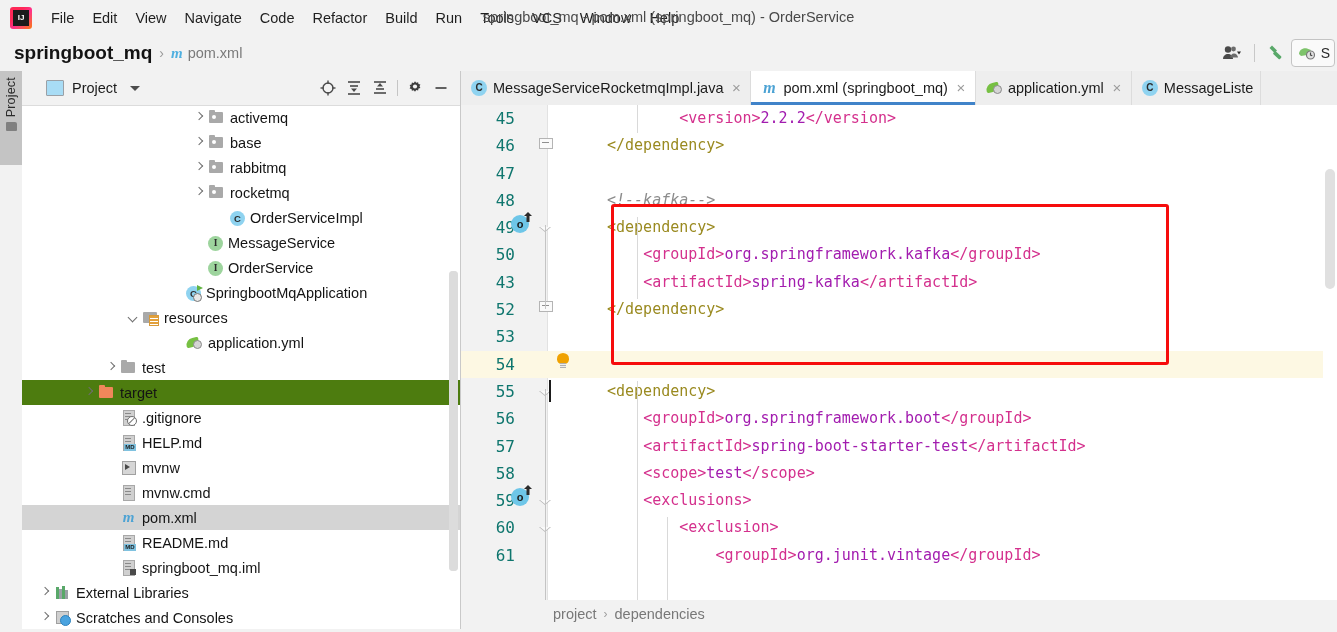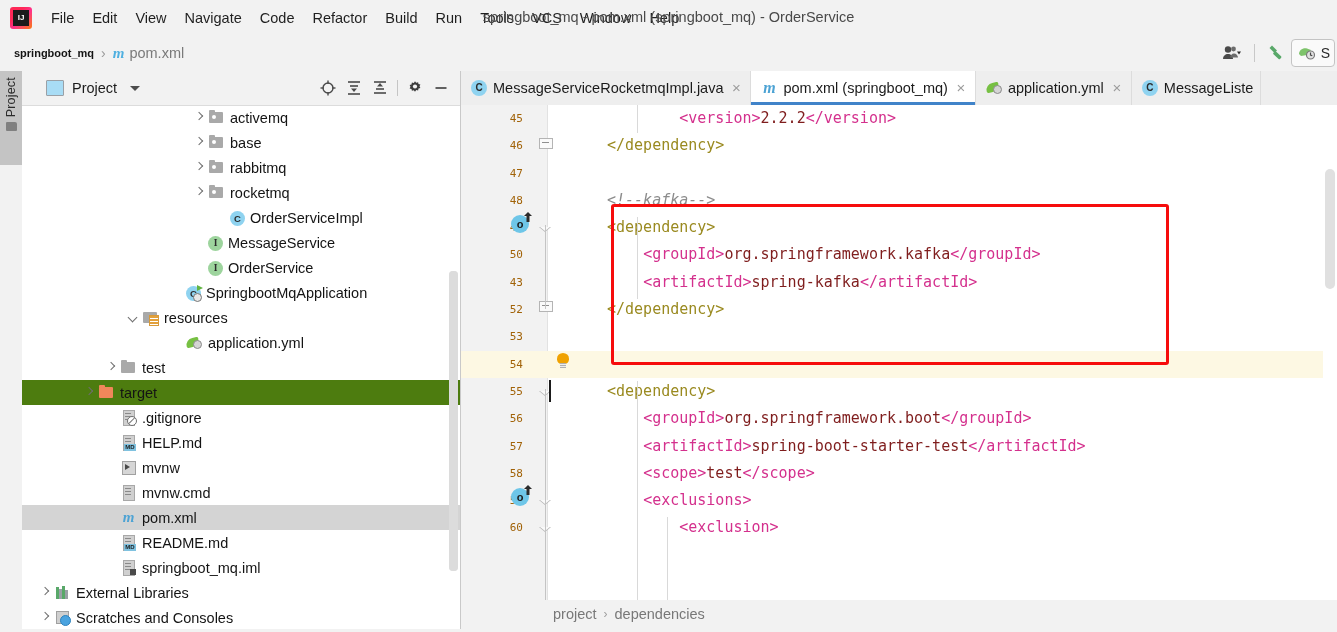--- a/index.html
+++ b/index.html
@@ -40,21 +40,21 @@
     line-height:35px;text-align:center;font-size:14.5px;color:#4a4a4a;
     pointer-events:none;
   }
 
   
   .navbar{
     position:absolute;left:0;top:35px;width:1337px;height:36px;
     background:#f2f2f2;border-bottom:1px solid #d5d5d5;
   }
   .nav-crumbs{position:absolute;left:14px;top:0;height:36px;display:flex;align-items:center;}
-  .crumb-proj{font-size:11px;font-weight:bold;color:#131313;}
+  .crumb-proj{font-size:19px;font-weight:bold;color:#131313;}
   .crumb-sep{color:#9a9a9a;font-size:14px;margin:0 7px;}
   .crumb-mvn{color:#50b0e0;font-weight:bold;font-style:italic;font-size:15px;margin-right:5px;
              font-family:"Liberation Serif",serif;}
   .crumb-file{font-size:14.5px;color:#7a7a7a;}
   .nav-right{position:absolute;right:0;top:0;height:36px;display:flex;align-items:center;}
   .icon-btn{width:30px;height:26px;display:flex;align-items:center;justify-content:center;}
   .nav-div{width:1px;height:18px;background:#c8c8c8;margin:0 6px;}
   .run-config{
     height:26px;border:1px solid #c4c4c4;border-radius:4px;background:#fafafa;
     display:flex;align-items:center;padding:0 4px 0 5px;margin-right:2px;gap:4px;
@@ -284,28 +284,28 @@
     position:absolute;left:0;top:0;width:86px;height:495px;background:#f2f2f2;
   }
   .gutter-sep{position:absolute;left:86px;top:0;width:1px;height:495px;background:#e2e2e2;}
   .lines{position:absolute;left:0;top:0;width:876px;}
   .ln{
     position:relative;height:27.3px;line-height:27.3px;white-space:pre;
     font-family:"DejaVu Sans Mono","Liberation Mono",monospace;font-size:15px;
   }
   .ln.cur{background:#fdf8e3;}
   .ln .num{
-    position:absolute;left:12px;width:50px;text-align:right;color:#a16207;font-size:11px;
+    position:absolute;left:4px;width:50px;text-align:right;color:#0f766e;font-size:16px;
     font-family:"DejaVu Sans Mono","Liberation Mono",monospace;
   }
   .ln .code{position:absolute;left:146px;color:#1b1b1b;}
   .tg{color:#9a8a20;}
   .tg2{color:#d4308d;}
   .cm{color:#8c8c8c;font-style:italic;}
-  .nm{color:#7f1d1d;}
+  .nm{color:#a21caf;}
 
   .fold{
     position:absolute;left:78px;width:13px;height:13px;
   }
   .fold .box{
     position:absolute;left:0;top:0;width:12px;height:9px;border:1.2px solid #b4b4b4;background:#fafafa;
   }
   .fold .box:after{
     content:"";position:absolute;left:2px;top:3px;width:7px;height:1.2px;background:#8f8f8f;
   }
@@ -678,20 +678,21 @@
           <div class="ln"><span class="num">43</span><span class="code">    <span class="tg2">&lt;artifactId&gt;</span><span class="nm">spring-kafka</span><span class="tg2">&lt;/artifactId&gt;</span></span></div>
           <div class="ln"><span class="num">52</span><span class="code"><span class="tg">&lt;/dependency&gt;</span></span></div>
           <div class="ln"><span class="num">53</span><span class="code"></span></div>
           <div class="ln cur"><span class="num">54</span><span class="code"></span></div>
           <div class="ln"><span class="num">55</span><span class="code"><span class="tg">&lt;dependency&gt;</span></span></div>
           <div class="ln"><span class="num">56</span><span class="code">    <span class="tg2">&lt;groupId&gt;</span><span class="nm">org.springframework.boot</span><span class="tg2">&lt;/groupId&gt;</span></span></div>
           <div class="ln"><span class="num">57</span><span class="code">    <span class="tg2">&lt;artifactId&gt;</span><span class="nm">spring-boot-starter-test</span><span class="tg2">&lt;/artifactId&gt;</span></span></div>
           <div class="ln"><span class="num">58</span><span class="code">    <span class="tg2">&lt;scope&gt;</span><span class="nm">test</span><span class="tg2">&lt;/scope&gt;</span></span></div>
           <div class="ln"><span class="num">59</span><span class="code">    <span class="tg2">&lt;exclusions&gt;</span></span></div>
           <div class="ln"><span class="num">60</span><span class="code">        <span class="tg2">&lt;exclusion&gt;</span></span></div>
+          <div class="ln"><span class="num">61</span><span class="code">            <span class="tg2">&lt;groupId&gt;</span><span class="nm">org.junit.vintage</span><span class="tg2">&lt;/groupId&gt;</span></span></div>
         </div>
 
       <div class="fold" style="top:33px;">
           <div class="box"></div>
         </div>
       <div class="fold" style="top:114px;">
           <div class="tip"></div>
         </div>
       <div class="fold" style="top:196px;">
           <div class="box"></div>

